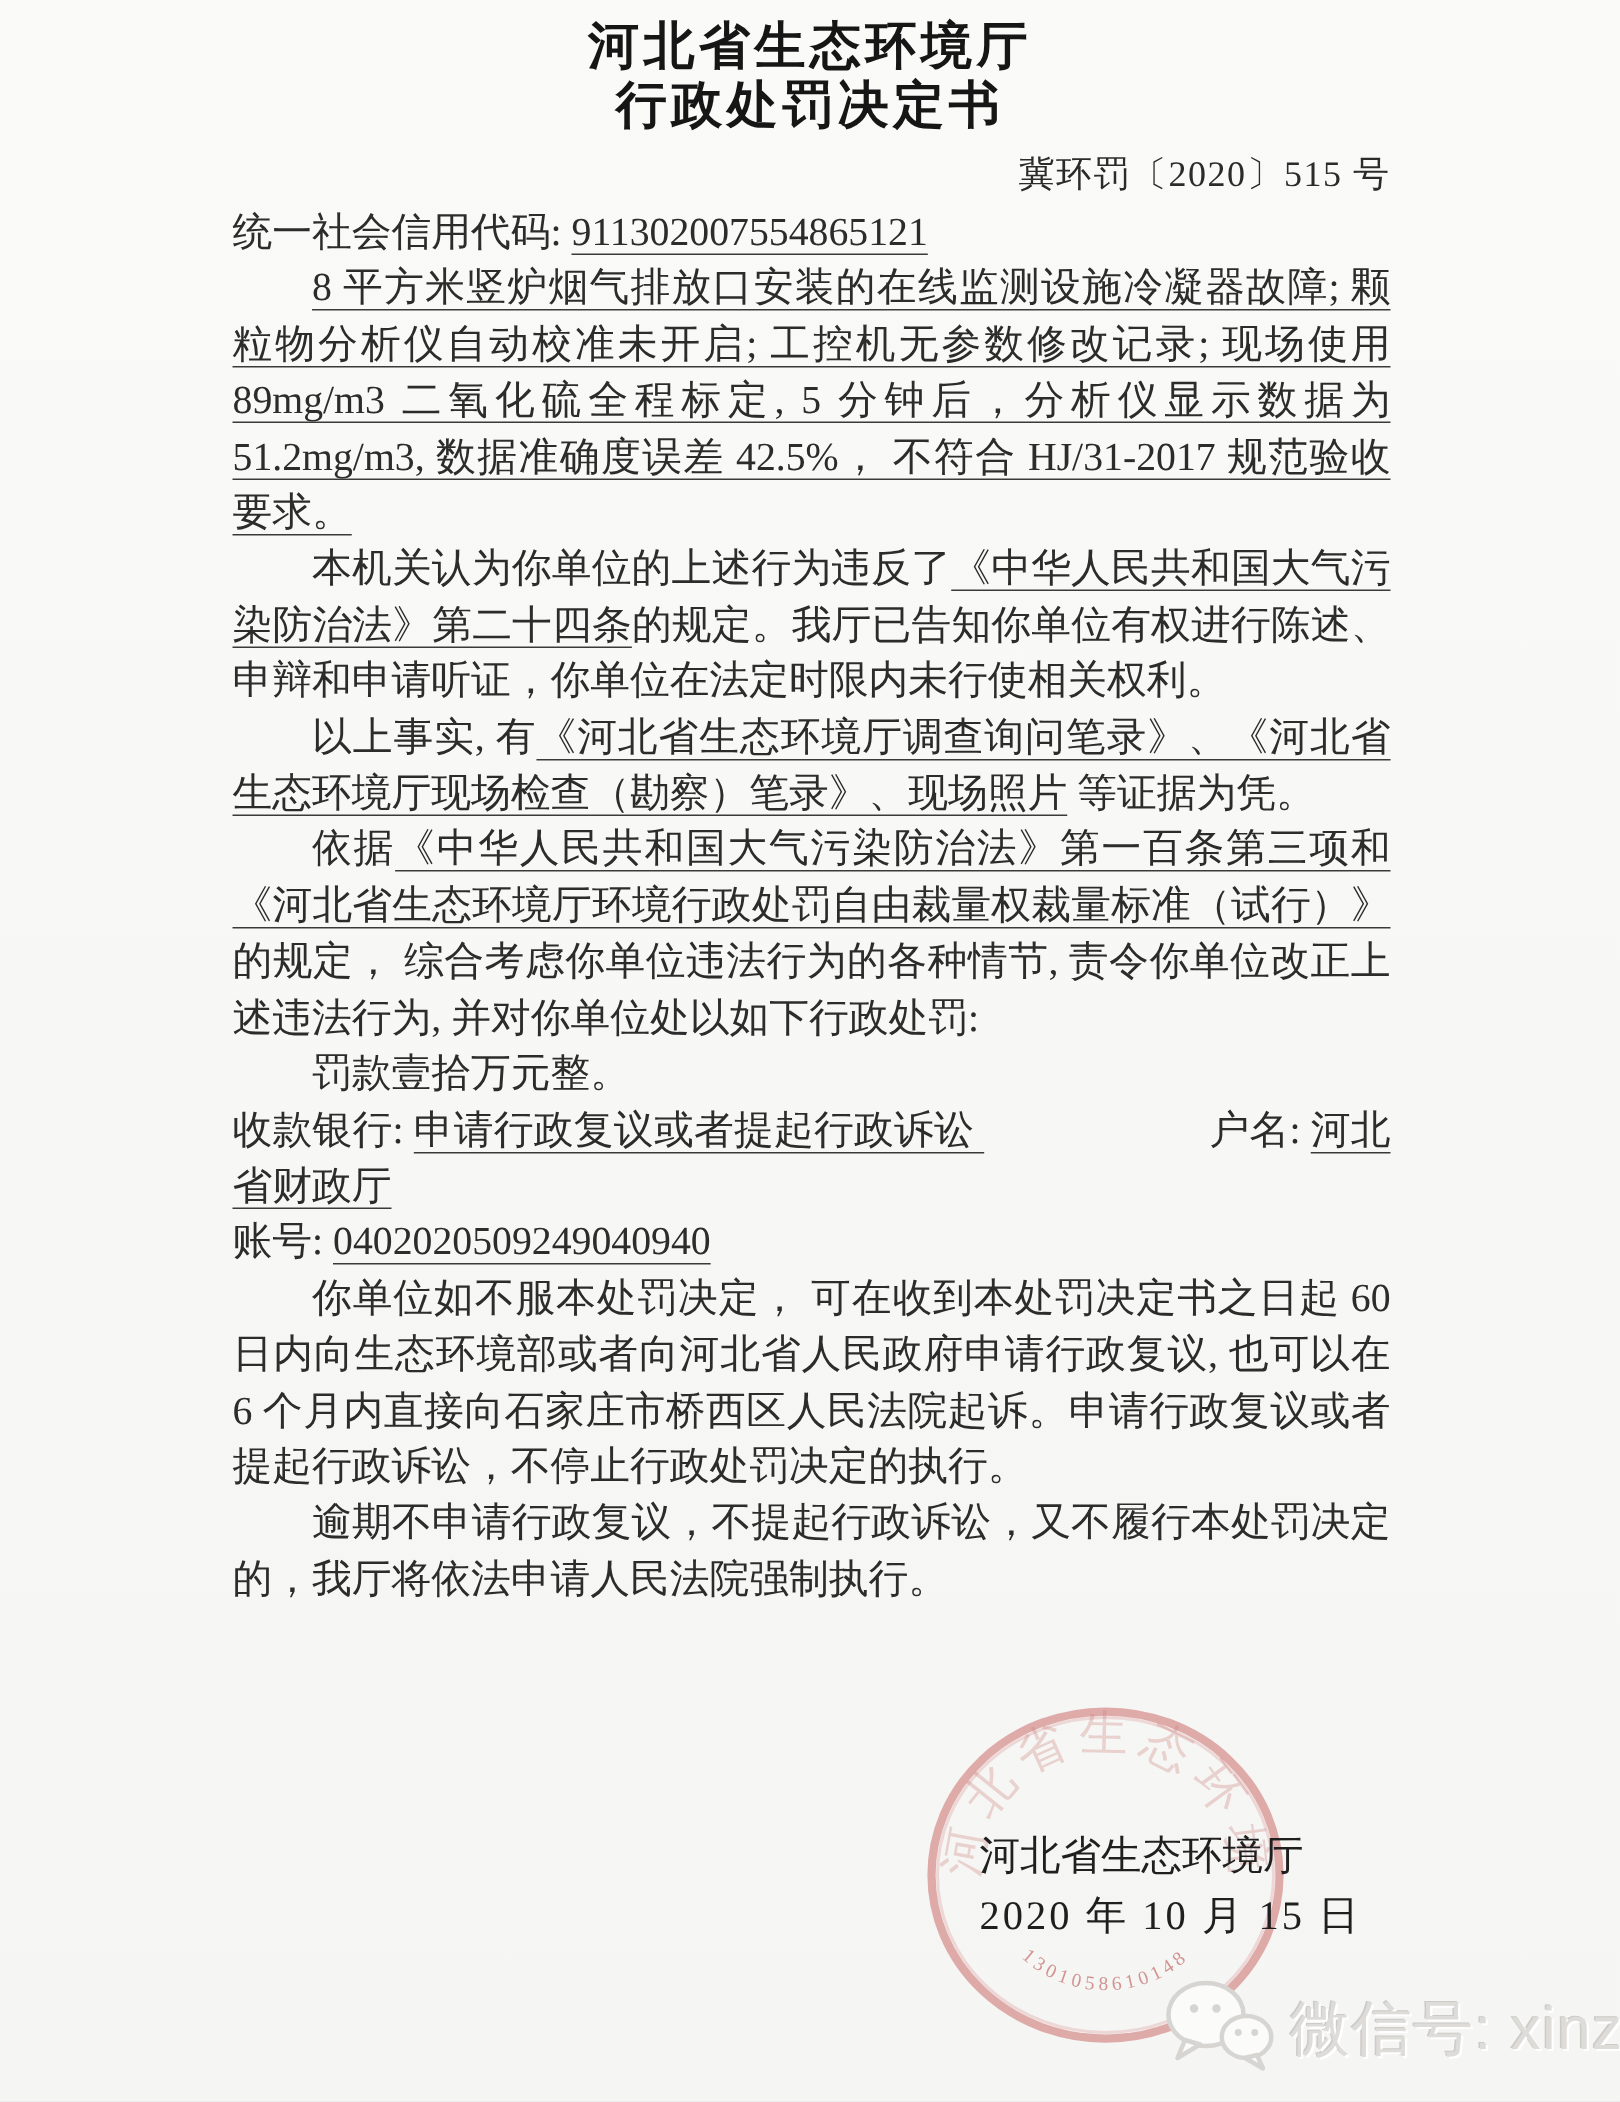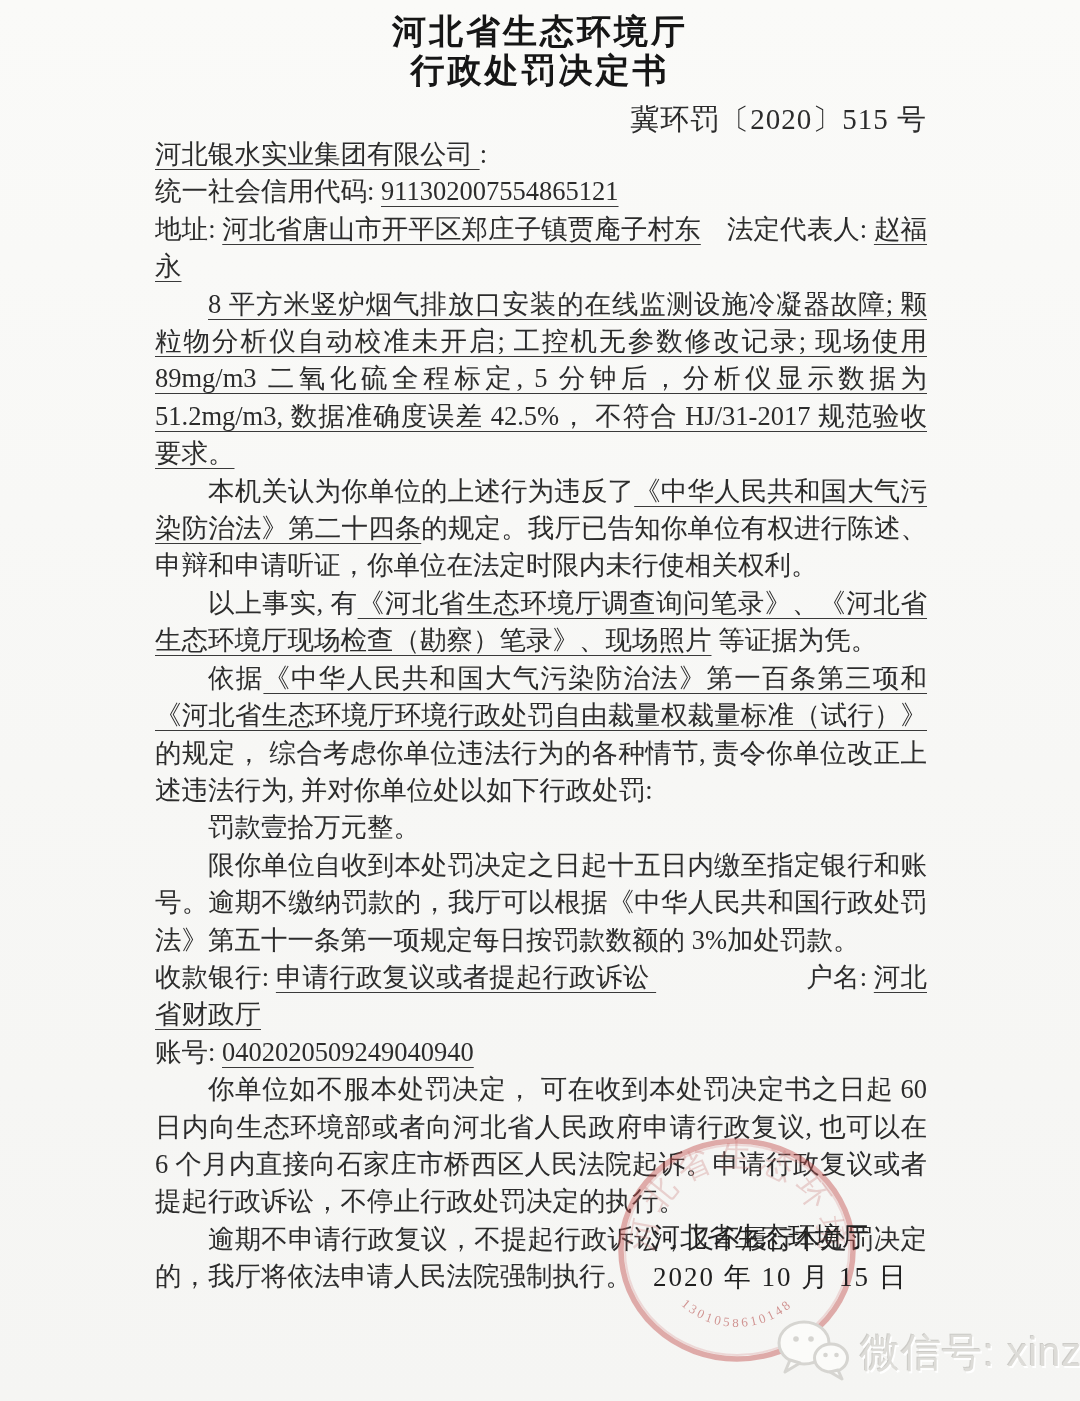--- a/index.html
+++ b/index.html
@@ -12,21 +12,21 @@
     color:#2d2d2d;
     font-family:"Liberation Serif", serif;
   }
   .doc-title{
     position:absolute;top:12px;left:0;width:100%;
     text-align:center;font-weight:bold;color:#161616;
     font-size:34px;line-height:39px;letter-spacing:3px;
   }
   .doc-number{
     position:absolute;top:100px;right:153px;
-    font-size:29px;color:#2b2b2b;letter-spacing:1px;
+    font-size:24px;color:#2b2b2b;letter-spacing:1px;
   }
   .content{
     position:absolute;top:136px;left:155px;width:772px;
     font-size:26.5px;line-height:37.4px;color:#2c2c2c;
     text-align:justify;
   }
   .para{margin:0;padding:0;}
   .para.indent{text-indent:2em;}
   .u{
     text-decoration:underline;
@@ -62,29 +62,26 @@
 <div class="page">
 
   <div class="doc-title">
     <div>河北省生态环境厅</div>
     <div>行政处罚决定书</div>
   </div>
 
   <div class="doc-number">冀环罚〔2020〕515 号</div>
 
   <div class="content">
-      <p class="para"><span class="u">河北银水实业集团有限公司 </span><span>:</span></p>
       <p class="para"><span>统一社会信用代码: </span><span class="u">911302007554865121</span></p>
-      <p class="para"><span>地址: </span><span class="u">河北省唐山市开平区郑庄子镇贾庵子村东</span><span class="gap-small"></span><span>法定代表人: </span><span class="u">赵福永</span></p>
       <p class="para indent"><span class="u">8 平方米竖炉烟气排放口安装的在线监测设施冷凝器故障; 颗粒物分析仪自动校准未开启; 工控机无参数修改记录; 现场使用 89mg/m3 二氧化硫全程标定, 5 分钟后，分析仪显示数据为 51.2mg/m3, 数据准确度误差 42.5%， 不符合 HJ/31-2017 规范验收要求。</span></p>
       <p class="para indent"><span>本机关认为你单位的上述行为违反了</span><span class="u">《中华人民共和国大气污染防治法》第二十四条</span><span>的规定。我厅已告知你单位有权进行陈述、申辩和申请听证，你单位在法定时限内未行使相关权利。</span></p>
       <p class="para indent"><span>以上事实, 有</span><span class="u">《河北省生态环境厅调查询问笔录》、《河北省生态环境厅现场检查（勘察）笔录》、现场照片</span><span> 等证据为凭。</span></p>
       <p class="para indent"><span>依据</span><span class="u">《中华人民共和国大气污染防治法》第一百条第三项和《河北省生态环境厅环境行政处罚自由裁量权裁量标准（试行）》</span><span> 的规定， 综合考虑你单位违法行为的各种情节, 责令你单位改正上述违法行为, 并对你单位处以如下行政处罚:</span></p>
       <p class="para indent"><span>罚款壹拾万元整。</span></p>
-      <p class="para indent"><span>限你单位自收到本处罚决定之日起十五日内缴至指定银行和账号。逾期不缴纳罚款的，我厅可以根据《中华人民共和国行政处罚法》第五十一条第一项规定每日按罚款数额的 3%加处罚款。</span></p>
       <p class="para"><span>收款银行: </span><span class="u"> 申请行政复议或者提起行政诉讼 </span><span class="gap"></span><span>户名: </span><span class="u">河北省财政厅</span></p>
       <p class="para"><span>账号: </span><span class="u"> 0402020509249040940 </span></p>
       <p class="para indent"><span>你单位如不服本处罚决定， 可在收到本处罚决定书之日起 60 日内向生态环境部或者向河北省人民政府申请行政复议, 也可以在 6 个月内直接向石家庄市桥西区人民法院起诉。申请行政复议或者提起行政诉讼，不停止行政处罚决定的执行。</span></p>
       <p class="para indent"><span>逾期不申请行政复议，不提起行政诉讼，又不履行本处罚决定的，我厅将依法申请人民法院强制执行。</span></p>
     </div>
 
   <div class="seal-wrap">
     <svg width="248" height="232" viewBox="0 0 248 232">
       <ellipse cx="124" cy="114" rx="116" ry="109" fill="none" stroke="#c4504e" stroke-width="5.5" opacity="0.45"></ellipse>
       <ellipse cx="124" cy="114" rx="112" ry="105" fill="none" stroke="#d4807e" stroke-width="2" opacity="0.25"></ellipse>

